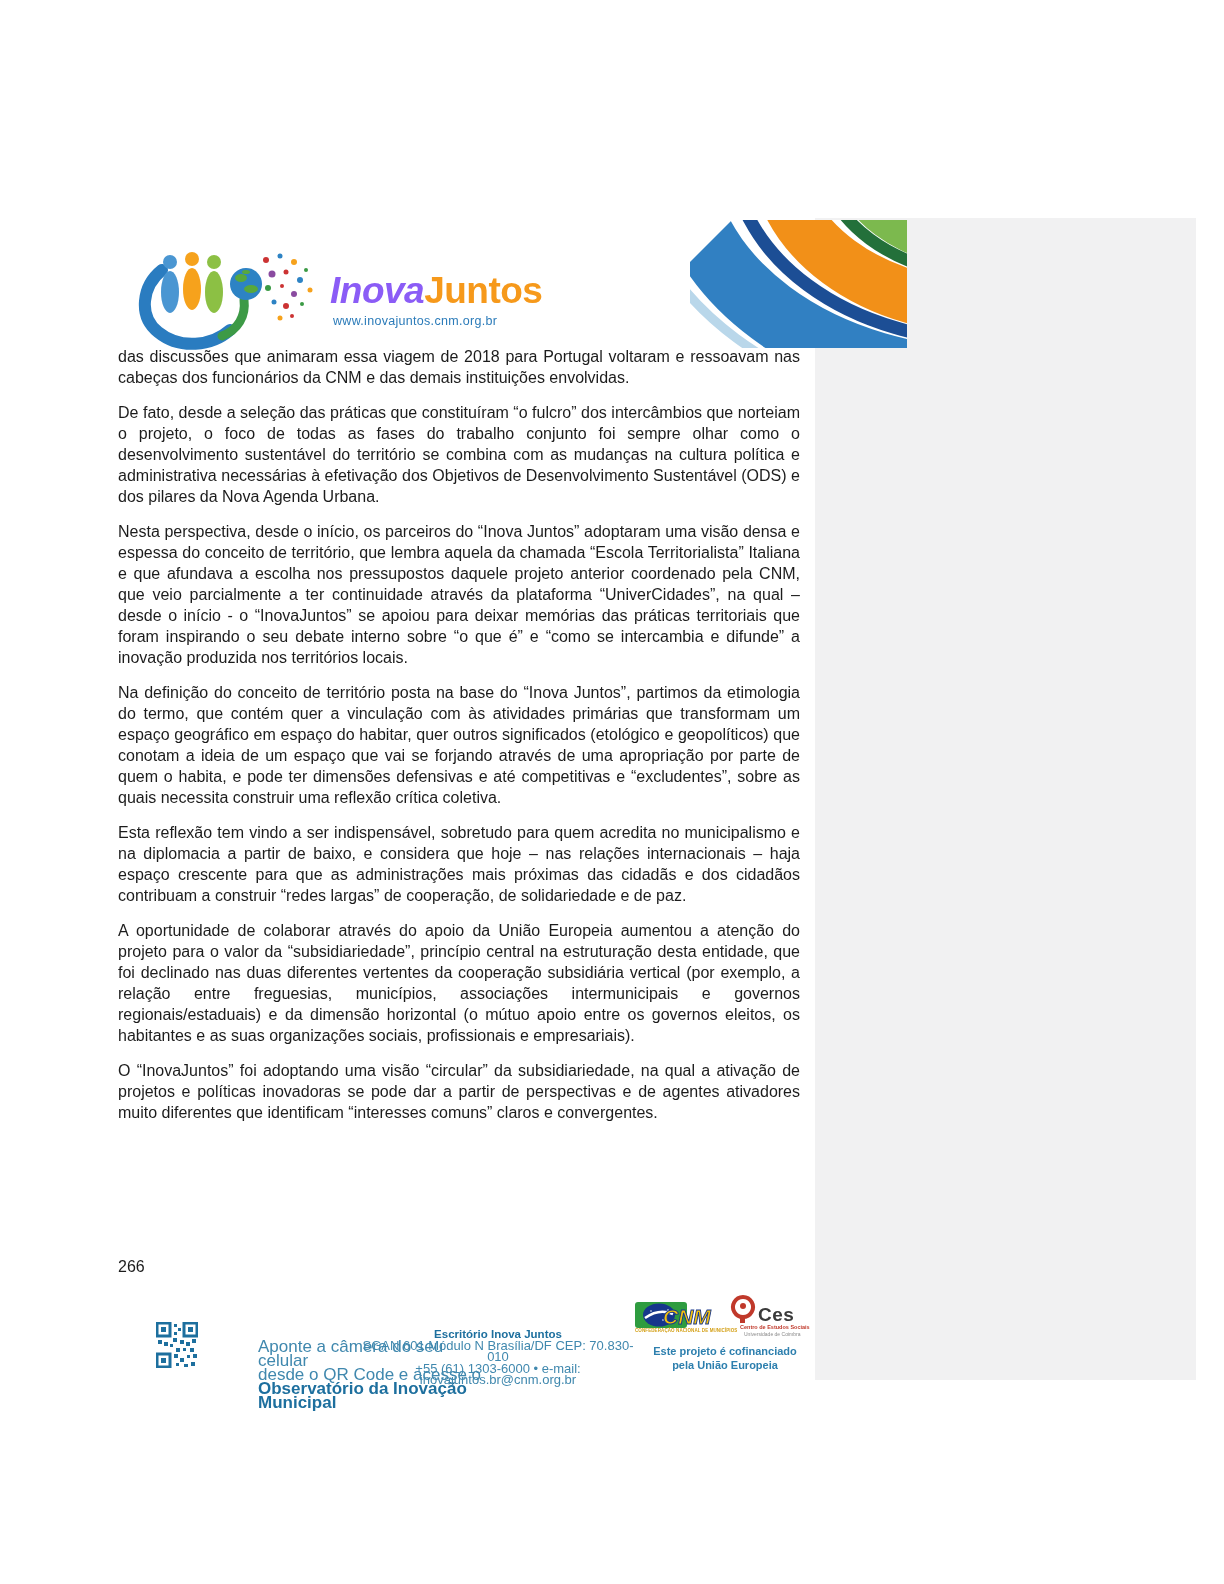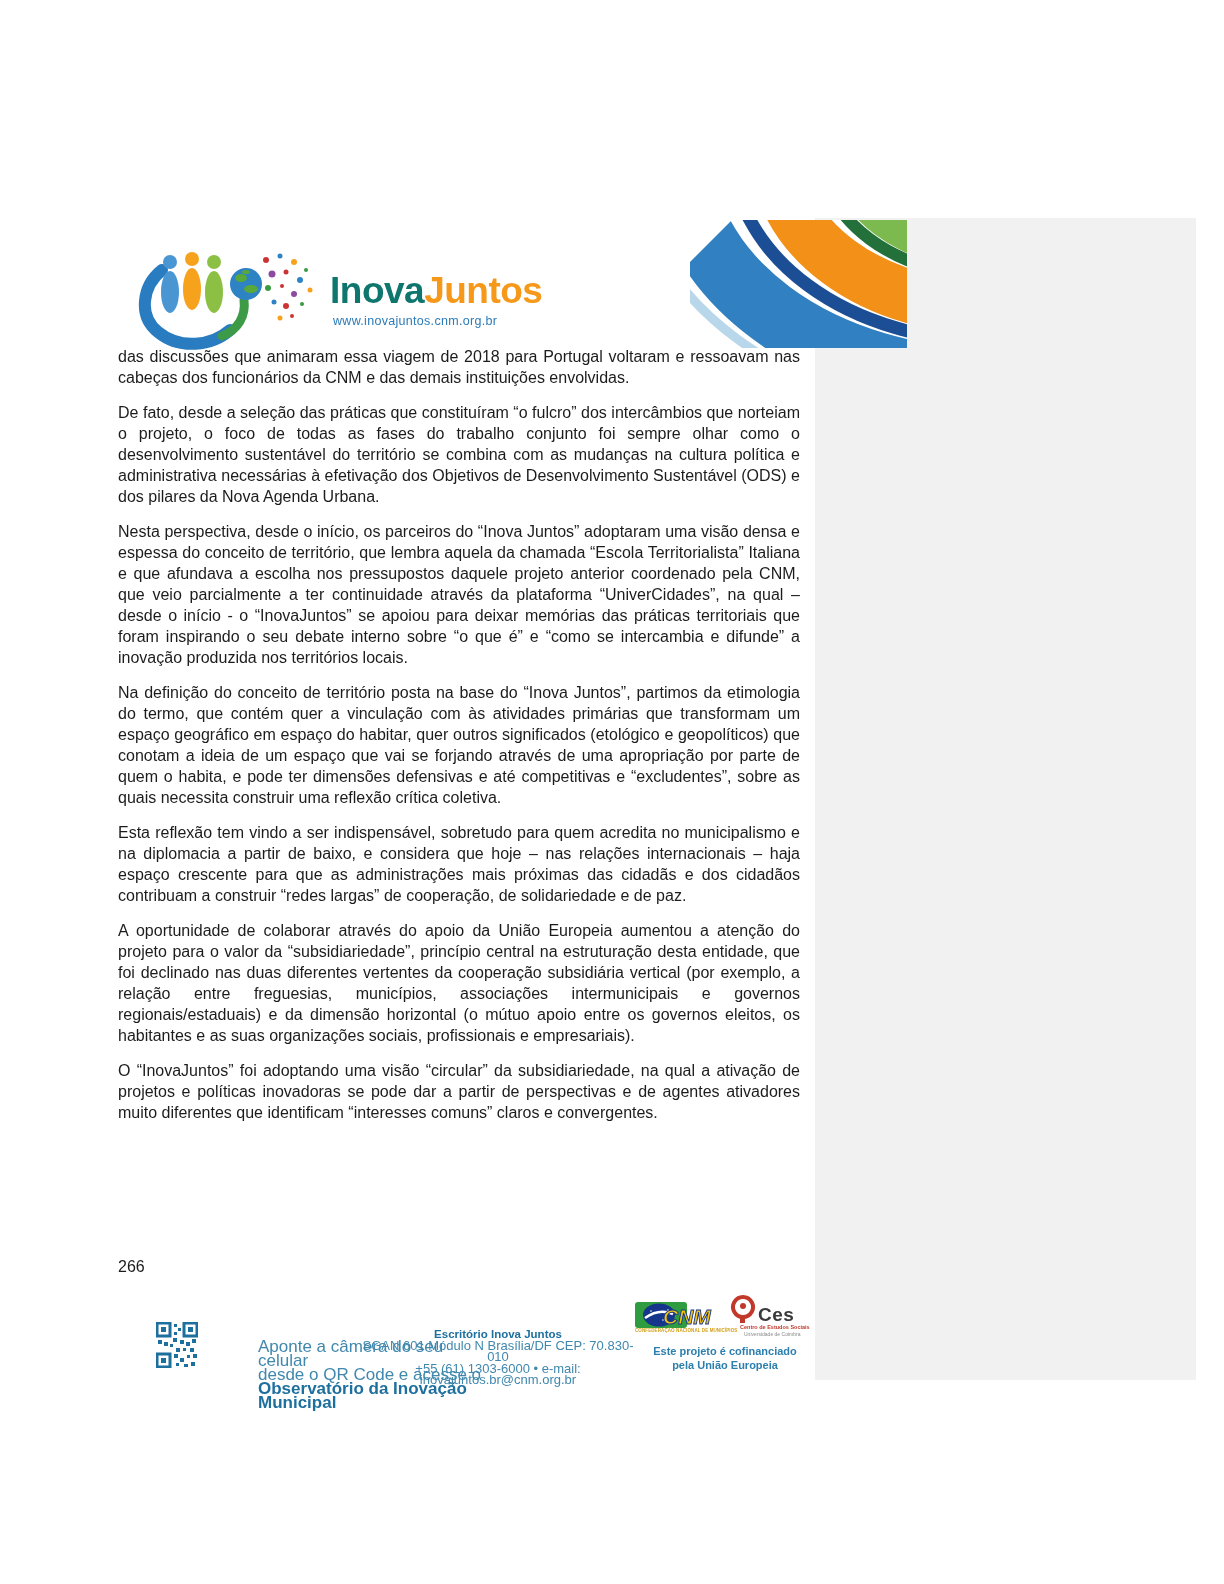--- a/index.html
+++ b/index.html
@@ -24,21 +24,21 @@
     display:block;position:relative;top:-9px;
     font-size:16.5px;color:#3c3c3c;letter-spacing:.2px;text-align:center;
   }
   
   .logo-block{position:absolute;left:132px;top:246px;width:470px;height:104px;}
   .logo-icon{position:absolute;left:0;top:0;}
   .logo-wordmark{
     position:absolute;left:198px;top:24px;
     font-size:37px;font-weight:bold;letter-spacing:-.5px;white-space:nowrap;
   }
-  .logo-inova{color:#0f766e;}
+  .logo-inova{color:#8b5cf6;font-style:italic;}
   .logo-juntos{color:#f6991b;}
   .logo-url{
     position:absolute;left:201px;top:68px;
     font-size:12.5px;color:#2b7bb9;letter-spacing:.3px;
   }
   
   .swoosh{
     position:absolute;left:690px;top:220px;width:217px;height:128px;
     background:#ffffff;overflow:hidden;
   }

